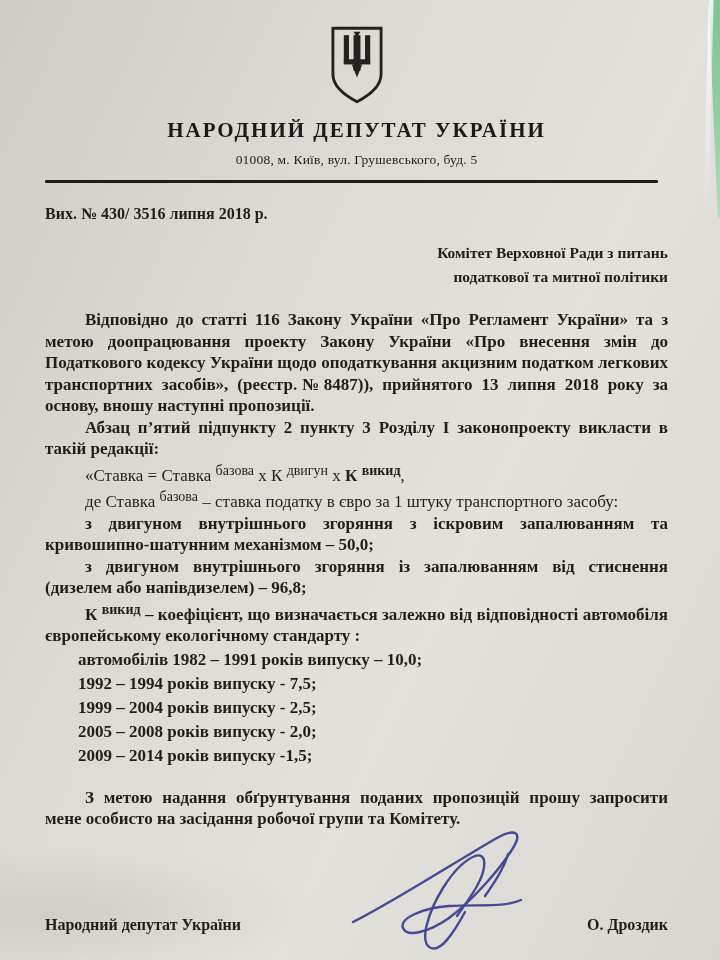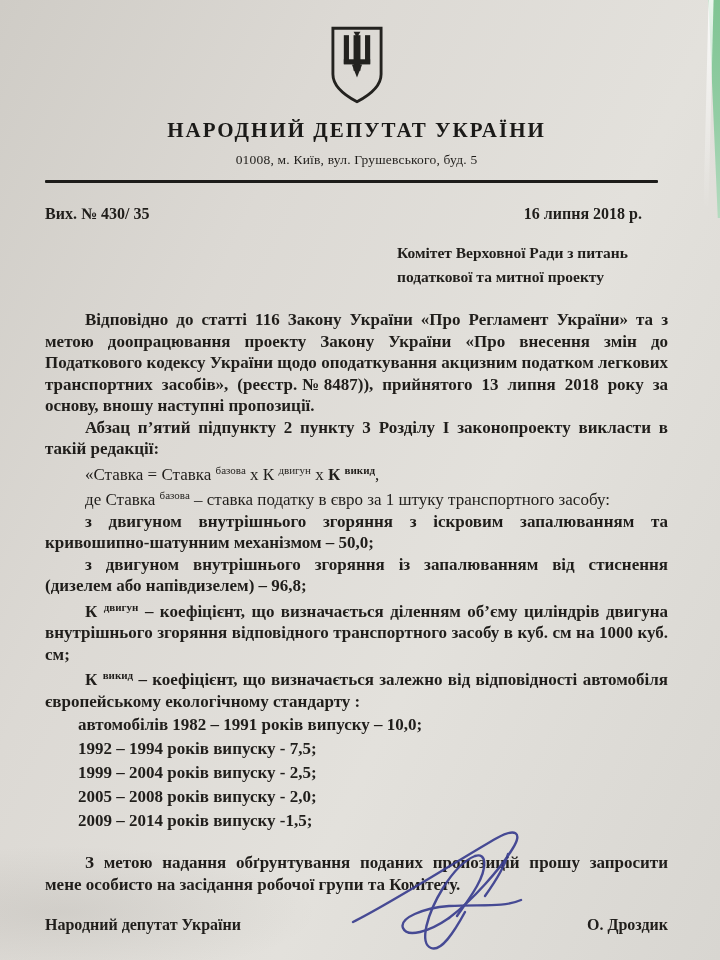--- a/index.html
+++ b/index.html
@@ -29,31 +29,31 @@
   .lh{ text-align:center; }
   .emblem{display:inline-block;margin-top:2px;}
   .lh-title{
     margin:10px 0 0 0;font-size:21px;font-weight:bold;letter-spacing:2px;
     color:#1b1a18;
   }
   .lh-address{margin-top:9px;font-size:13.5px;font-weight:normal;letter-spacing:.2px;}
   .rule{height:3px;background:#1d1c1a;margin:12px 10px 0 0;border-radius:1px;}
 
   
-  .ref-row{display:flex;justify-content:space-between;margin-top:22px;font-size:16px;font-weight:bold;}
+  .ref-row{display:flex;justify-content:flex-start;margin-top:22px;font-size:16px;font-weight:bold;}
   .ref-row .date{margin-right:26px;}
-  .addressee{margin:18px 0 0 352px;font-size:15.5px;font-weight:bold;line-height:24px;}
+  .addressee{margin:18px 0 0 352px;font-size:15.5px;font-weight:bold;line-height:24px;text-align:right;}
 
   
   .body{margin-top:20px;font-size:17px;line-height:21.5px;}
   p{margin:0;}
   .j{text-align:justify;text-align-last:left;font-weight:bold;}
   .ind{text-indent:40px;}
   .b{font-weight:bold;}
-  .sup{font-size:11px;vertical-align:6px;letter-spacing:0;}
+  .sup{font-size:14px;vertical-align:6px;letter-spacing:0;}
   .coeffs{font-weight:bold;margin-left:33px;line-height:23px;}
   .coeffs div{margin-top:1px;}
   .closing{margin-top:20px;}
 
   
   .sig-row{
     position:absolute;left:45px;right:52px;bottom:26px;
     display:flex;justify-content:space-between;align-items:center;
     font-size:16px;font-weight:bold;
   }
@@ -91,38 +91,37 @@
       <div class="rule"></div>
     </div>
 
     <div class="ref-row">
       <span>Вих. № 430/ 35</span>
       <span class="date">16 липня 2018 р.</span>
     </div>
 
     <div class="addressee">
       <div>Комітет Верховної Ради з питань</div>
-      <div>податкової  та митної проекту</div>
+      <div>податкової  та митної політики</div>
     </div>
 
     <div class="body">
 
       <p class="j ind"><span>Відповідно до статті 116 Закону України «Про Регламент України» та з метою доопрацювання проекту Закону України «Про внесення змін до Податкового кодексу України щодо оподаткування акцизним податком легкових транспортних засобів», </span><b>(реєстр.№8487)</b><span>), прийнятого 13 липня 2018 року за основу, вношу наступні пропозиції.</span></p>
 
       <p class="j ind b">Абзац п’ятий підпункту 2 пункту 3 Розділу І законопроекту викласти в такій редакції:</p>
 
       <p class="ind"><span>«Ставка = Ставка </span><span class="sup">базова</span><span> х К </span><span class="sup">двигун</span><span> х </span><b>К </b><b class="sup">викид</b><span>,</span></p>
 
       <p class="ind"><span>де Ставка </span><span class="sup">базова</span><span> – ставка податку в євро за 1 штуку транспортного засобу:</span></p>
 
       <p class="j ind">з двигуном внутрішнього згоряння з іскровим запалюванням та кривошипно-шатунним механізмом – 50,0;</p>
 
       <p class="j ind">з двигуном внутрішнього згоряння із запалюванням від стиснення (дизелем або напівдизелем) – 96,8;</p>
 
-      <p class="j ind"><span>К </span><span class="sup">двигун</span><span> – коефіцієнт, що визначається діленням об’єму циліндрів двигуна внутрішнього згоряння відповідного транспортного засобу в куб. см на 1000 куб. см;</span></p>
 
       <p class="j ind b"><span>К </span><span class="sup">викид</span><span> – коефіцієнт, що визначається залежно від відповідності автомобіля європейському екологічному стандарту :</span></p>
 
       <div class="coeffs">
         <div>автомобілів  1982 – 1991 років випуску – 10,0;</div>
         <div>1992 – 1994 років випуску  - 7,5;</div>
         <div>1999 – 2004 років випуску  - 2,5;</div>
         <div>2005 – 2008 років випуску  - 2,0;</div>
         <div>2009 – 2014 років випуску  -1,5;</div>
       </div>

